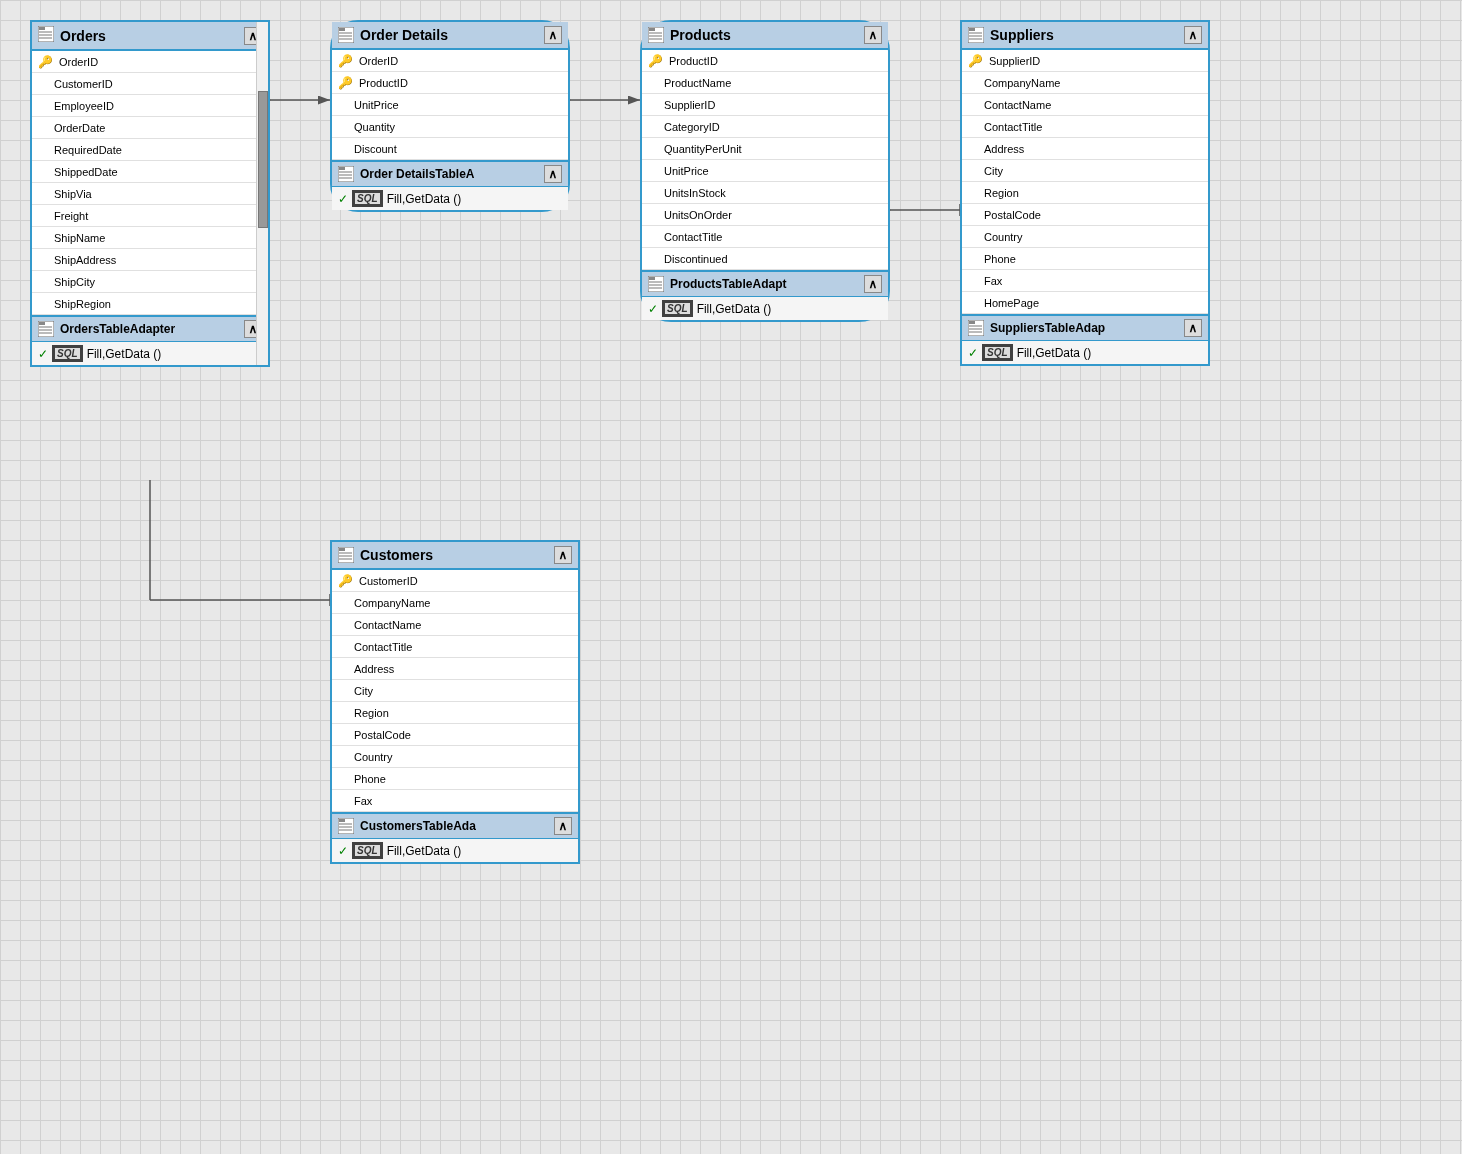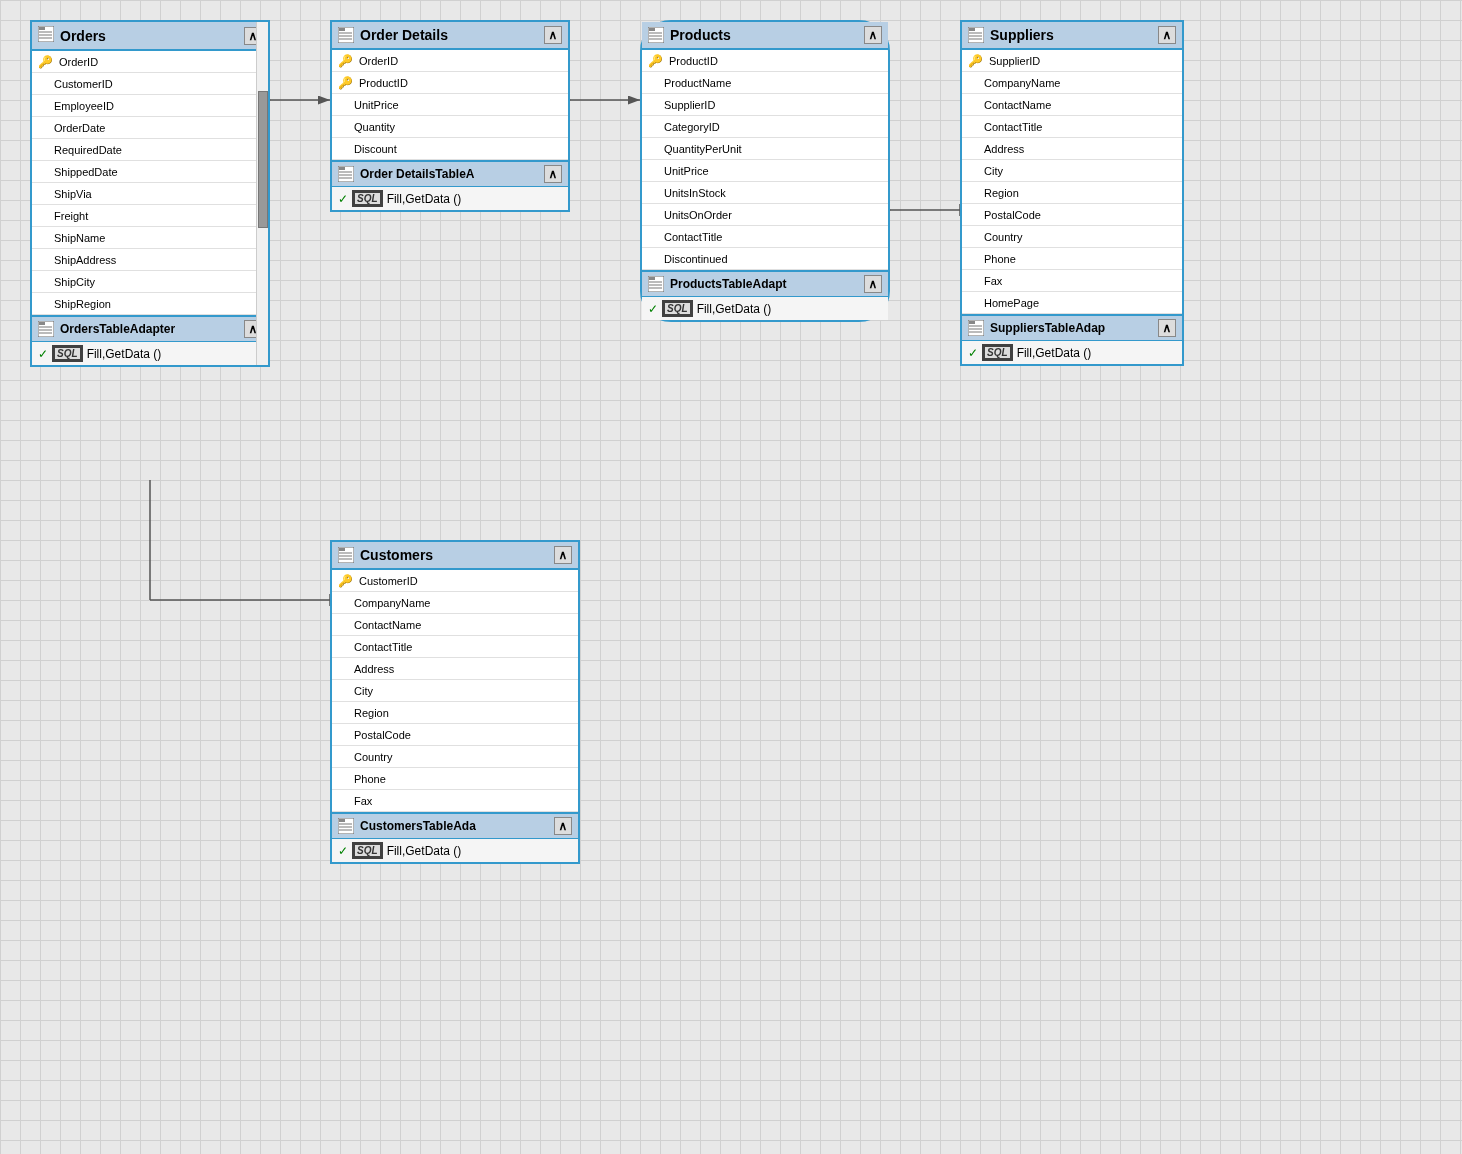--- a/index.html
+++ b/index.html
@@ -299,21 +299,21 @@
         <span class="collapse-btn">∧</span>
       </div>
       <div class="adapter-method">
         <span class="checkmark-icon">✓</span>
         <span class="sql-icon">SQL</span>
         <span>Fill,GetData ()</span>
       </div>
     </div>
   </div>
 
-  <div class="db-table" style="left: 330px; top: 20px; width: 240px;">
+  <div class="db-table" style="left: 330px; top: 20px; width: 240px; border-radius: 28px;">
     <div class="table-header">
       <div class="table-header-left">
         <svg width="16" height="16" viewBox="0 0 16 16">
           <rect x="0" y="0" width="16" height="16" fill="white" stroke="#666" stroke-width="1"></rect>
           <rect x="1" y="1" width="6" height="3" fill="#888"></rect>
           <rect x="1" y="5" width="13" height="2" fill="#bbb"></rect>
           <rect x="1" y="8" width="13" height="2" fill="#bbb"></rect>
           <rect x="1" y="11" width="13" height="2" fill="#bbb"></rect>
         </svg>
         <span>Order Details</span>
@@ -423,21 +423,21 @@
         <span class="collapse-btn">∧</span>
       </div>
       <div class="adapter-method">
         <span class="checkmark-icon">✓</span>
         <span class="sql-icon">SQL</span>
         <span>Fill,GetData ()</span>
       </div>
     </div>
   </div>
 
-  <div class="db-table" style="left: 960px; top: 20px; width: 224px;">
+  <div class="db-table" style="left: 960px; top: 20px; width: 250px;">
     <div class="table-header">
       <div class="table-header-left">
         <svg width="16" height="16" viewBox="0 0 16 16">
           <rect x="0" y="0" width="16" height="16" fill="white" stroke="#666" stroke-width="1"></rect>
           <rect x="1" y="1" width="6" height="3" fill="#888"></rect>
           <rect x="1" y="5" width="13" height="2" fill="#bbb"></rect>
           <rect x="1" y="8" width="13" height="2" fill="#bbb"></rect>
           <rect x="1" y="11" width="13" height="2" fill="#bbb"></rect>
         </svg>
         <span>Suppliers</span>

